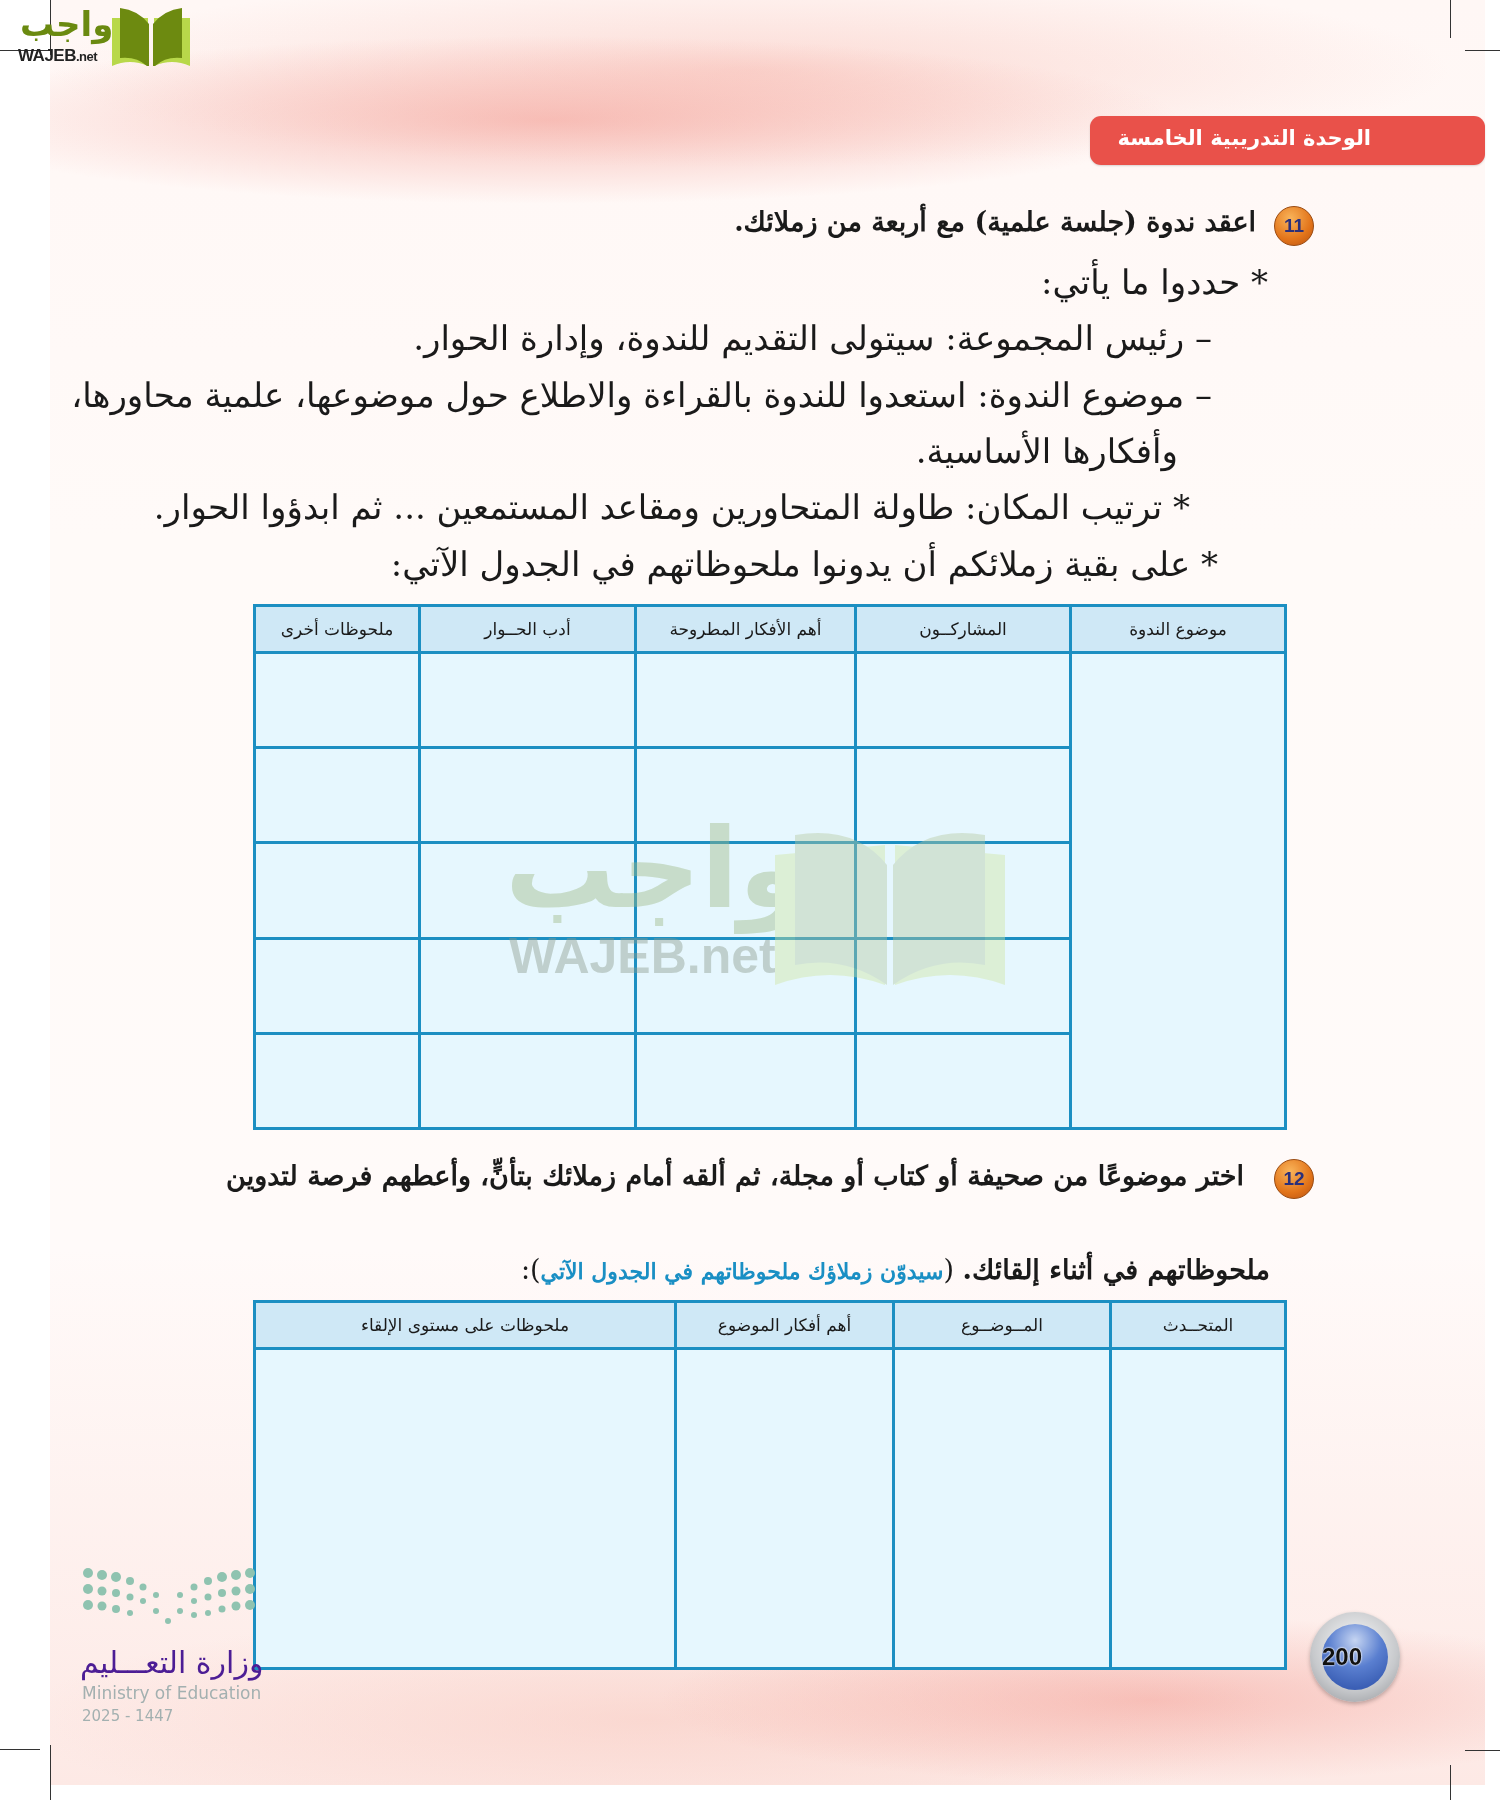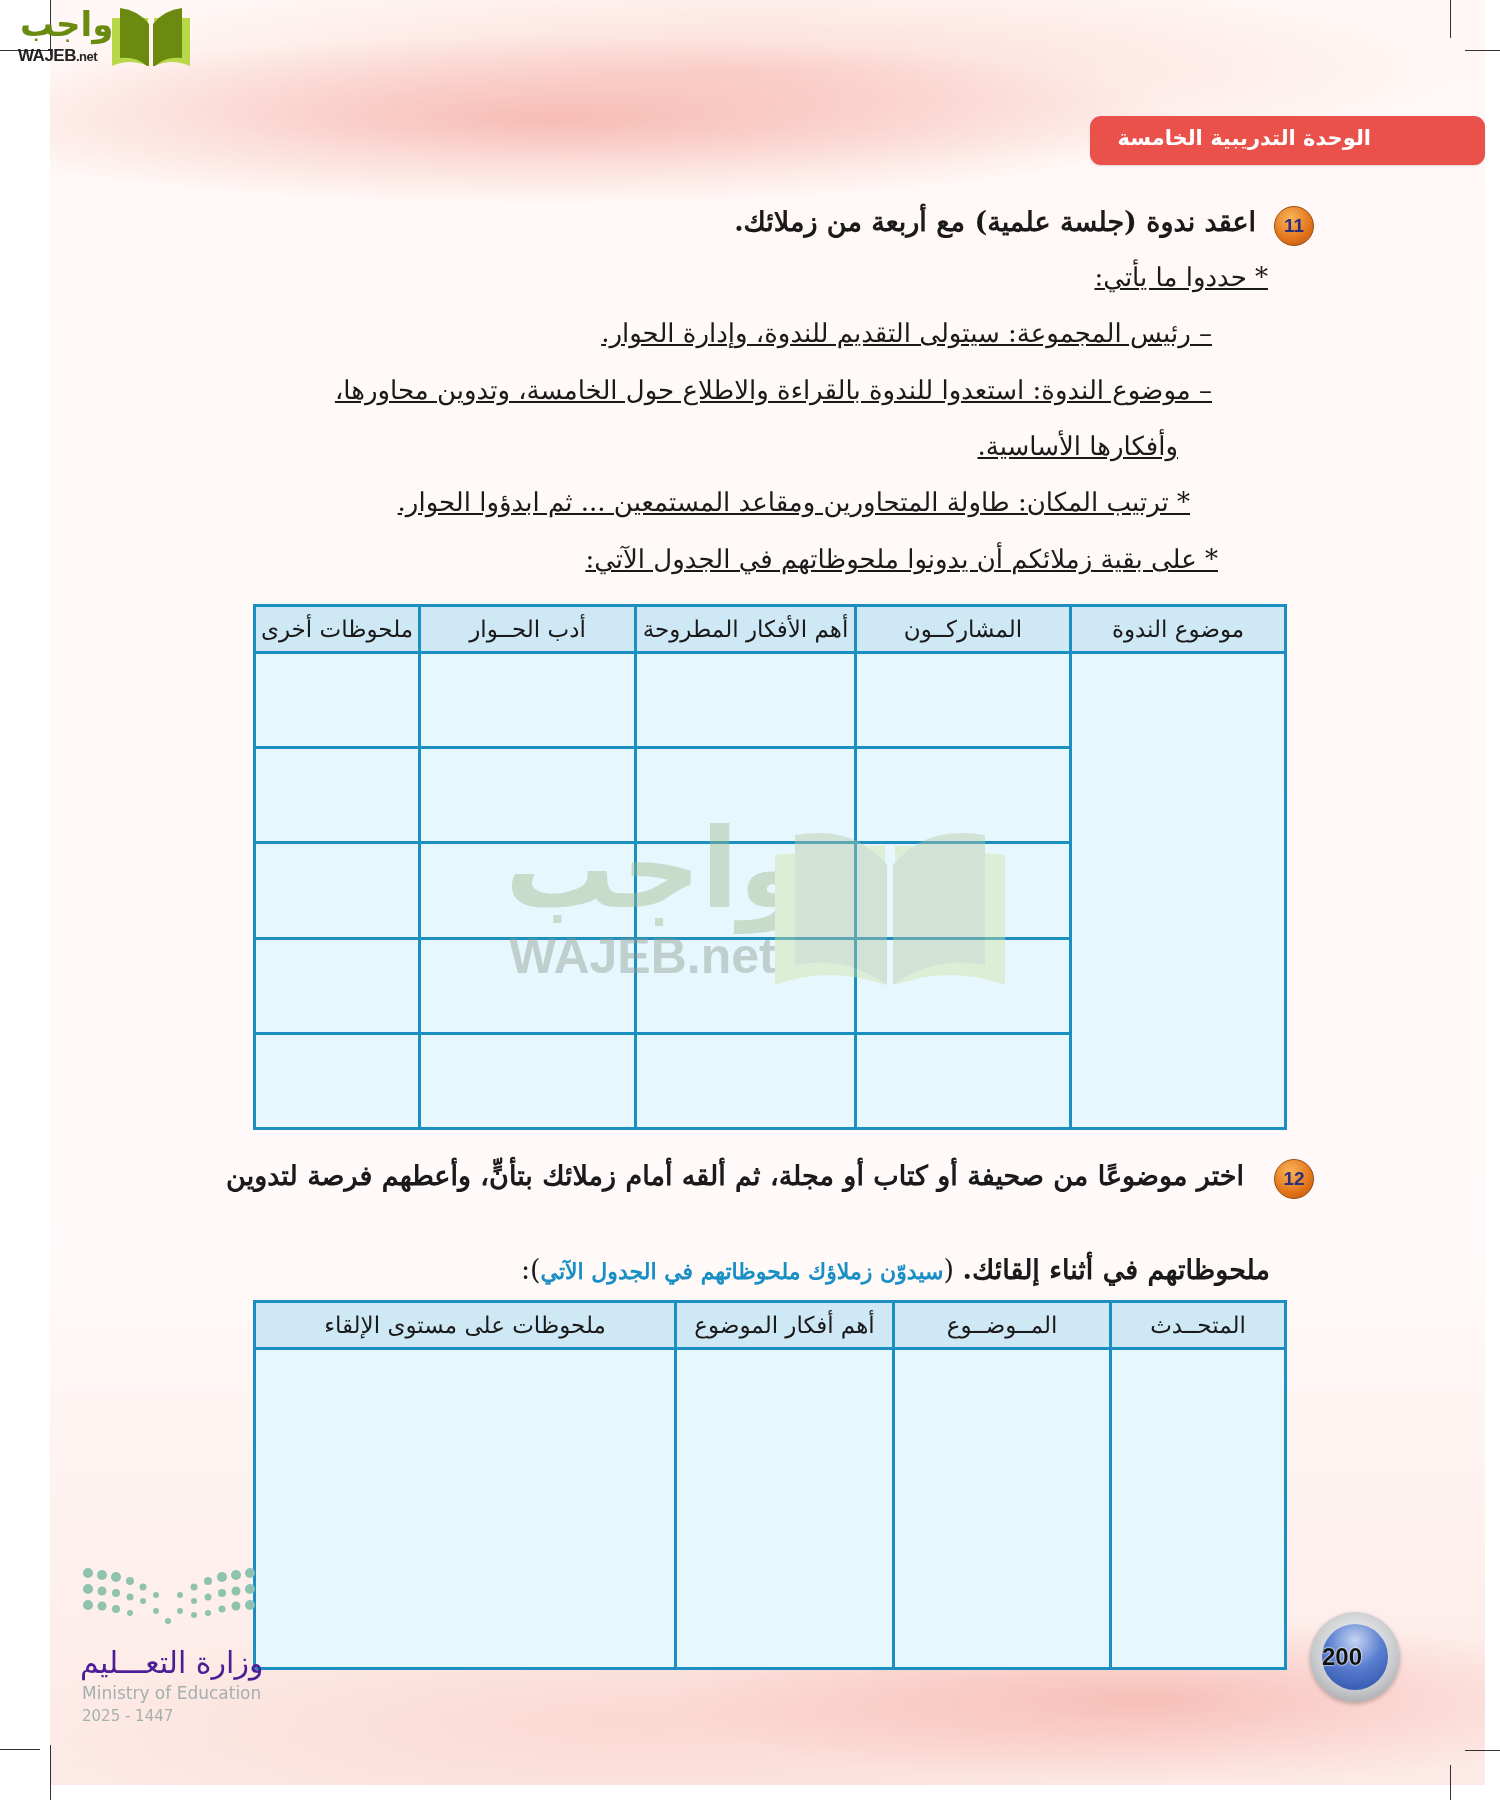--- a/index.html
+++ b/index.html
@@ -20,25 +20,25 @@
   .logo-book { position:absolute; left:102px; top:2px; width:82px; height:60px; }
   .unit-banner { position:absolute; left:1090px; top:116px; width:395px; height:49px; background:#e9514a; border-radius:11px;
     color:#fff; font-family:"DejaVu Sans", sans-serif; font-weight:bold; font-size:21px; direction:rtl; text-align:right;
     box-sizing:border-box; padding:10px 114px 0 0; box-shadow:0 1px 2px rgba(0,0,0,0.15); }
   .badge { position:absolute; width:38px; height:38px; border-radius:50%;
     background:radial-gradient(circle at 40% 30%, #f9b45a, #e2741a 60%, #b85010);
     border:1px solid #9a4a10; color:#2b2f7a; font-family:"Liberation Sans", sans-serif; font-weight:bold; font-size:19px;
     text-align:center; line-height:38px; }
   .line { position:absolute; direction:rtl; text-align:right; color:#1a1a1a; white-space:nowrap; }
   .q-title { font-weight:bold; font-size:27px; }
-  .body-text { font-size:26px;text-decoration:underline; }
+  .body-text { font-size:34px; }
   .blue { color:#1a8fc4; }
   table.grid { position:absolute; border-collapse:collapse; direction:rtl; background:#e6f7fe; }
   table.grid th, table.grid td { border:3px solid #1c8fc2; padding:0; }
-  table.grid th { background:#cfe8f6; font-weight:normal; font-size:23px; color:#1a1a1a; height:44px; text-align:center; }
+  table.grid th { background:#cfe8f6; font-weight:normal; font-size:17px; color:#1a1a1a; height:44px; text-align:center; }
   table.grid td { background:#e6f7fe; }
   .watermark { position:absolute; left:505px; top:815px; width:500px; height:180px; opacity:0.42; pointer-events:none; }
   .wm-ar { position:absolute; left:0; top:-10px; font-family:"DejaVu Sans", sans-serif; font-weight:bold; font-size:110px; color:#9db884; direction:rtl; }
   .wm-en { position:absolute; left:4px; top:112px; font-family:"Liberation Sans", sans-serif; font-weight:bold; font-size:50px; color:#8a9a8a; }
   .wm-book { position:absolute; left:270px; top:0; width:230px; height:170px; }
   .moe { position:absolute; left:80px; top:1565px; width:200px; height:170px; }
   .moe-ar { position:absolute; left:0; top:80px; font-family:"DejaVu Sans", sans-serif; font-size:30px; color:#4c1d95; direction:rtl; width:185px; text-align:left; }
   .moe-en { position:absolute; left:2px; top:118px; font-family:"DejaVu Sans", sans-serif; font-size:17px; color:#a3b0b0; }
   .moe-year { position:absolute; left:2px; top:142px; font-family:"DejaVu Sans", sans-serif; font-size:15px; color:#a3b0b0; }
   .page-num { position:absolute; left:1310px; top:1612px; width:90px; height:90px; border-radius:50%;
@@ -73,21 +73,21 @@
     <path d="M72 2 Q54 4 43 18 L43 62 Q54 50 72 52 Z" fill="#6d8a10"></path>
   </svg>
 </div>
 
 <div class="unit-banner">الوحدة التدريبية الخامسة</div>
 
 <div class="badge" style="left:1274px;top:206px;">11</div>
 <div class="line q-title" style="right:244px;top:206px;">اعقد ندوة (جلسة علمية) مع أربعة من زملائك.</div>
 <div class="line body-text" style="right:232px;top:262px;">* حددوا ما يأتي:</div>
 <div class="line body-text" style="right:288px;top:318px;">– رئيس المجموعة: سيتولى التقديم للندوة، وإدارة الحوار.</div>
-<div class="line body-text" style="right:288px;top:375px;">– موضوع الندوة: استعدوا للندوة بالقراءة والاطلاع حول الخامسة، وتدوين محاورها،</div>
+<div class="line body-text" style="right:288px;top:375px;">– موضوع الندوة: استعدوا للندوة بالقراءة والاطلاع حول موضوعها، علمية محاورها،</div>
 <div class="line body-text" style="right:322px;top:431px;">وأفكارها الأساسية.</div>
 <div class="line body-text" style="right:310px;top:487px;">* ترتيب المكان: طاولة المتحاورين ومقاعد المستمعين ... ثم ابدؤوا الحوار.</div>
 <div class="line body-text" style="right:282px;top:544px;">* على بقية زملائكم أن يدونوا ملحوظاتهم في الجدول الآتي:</div>
 
 <table class="grid" style="left:253px;top:604px;width:1034px;height:526px;">
   <thead>
     <tr>
       <th style="width:212px">موضوع الندوة</th>
       <th style="width:212px">المشاركــون</th>
       <th style="width:217px">أهم الأفكار المطروحة</th>

